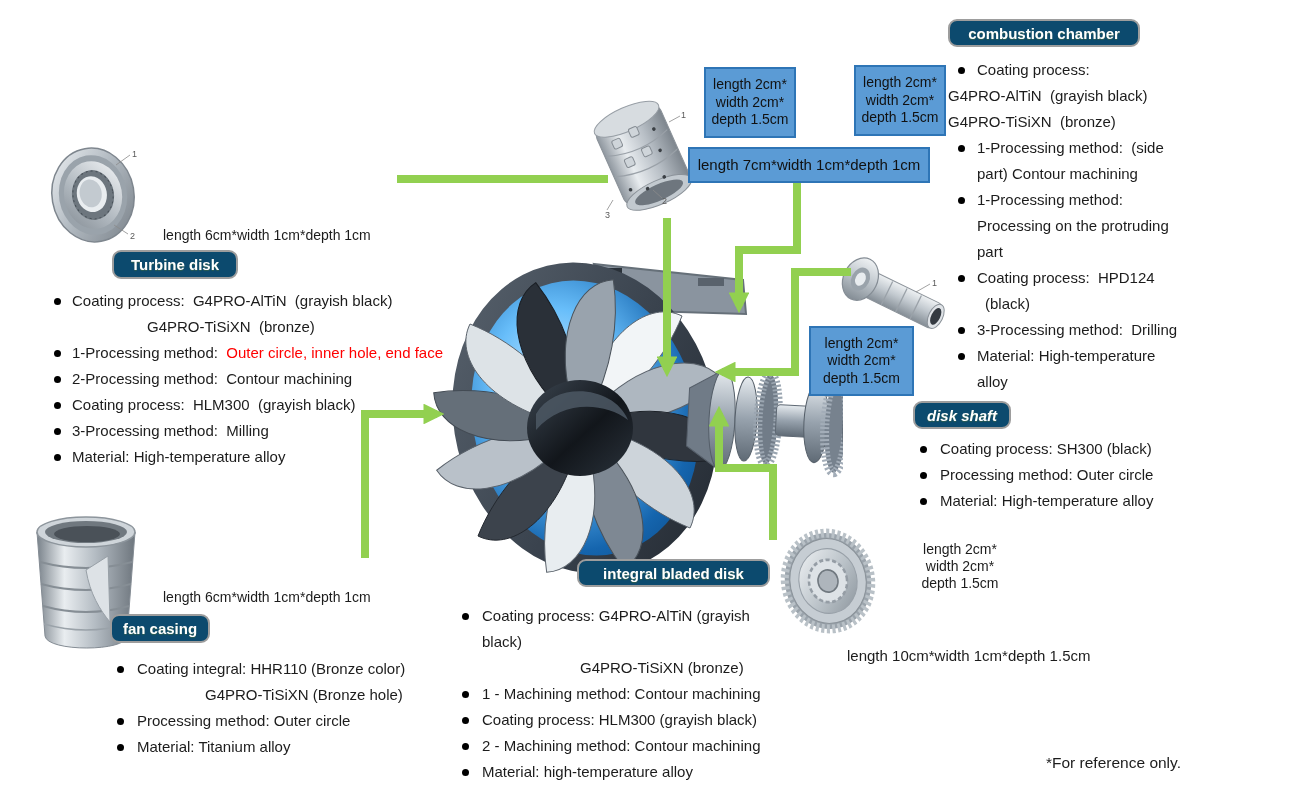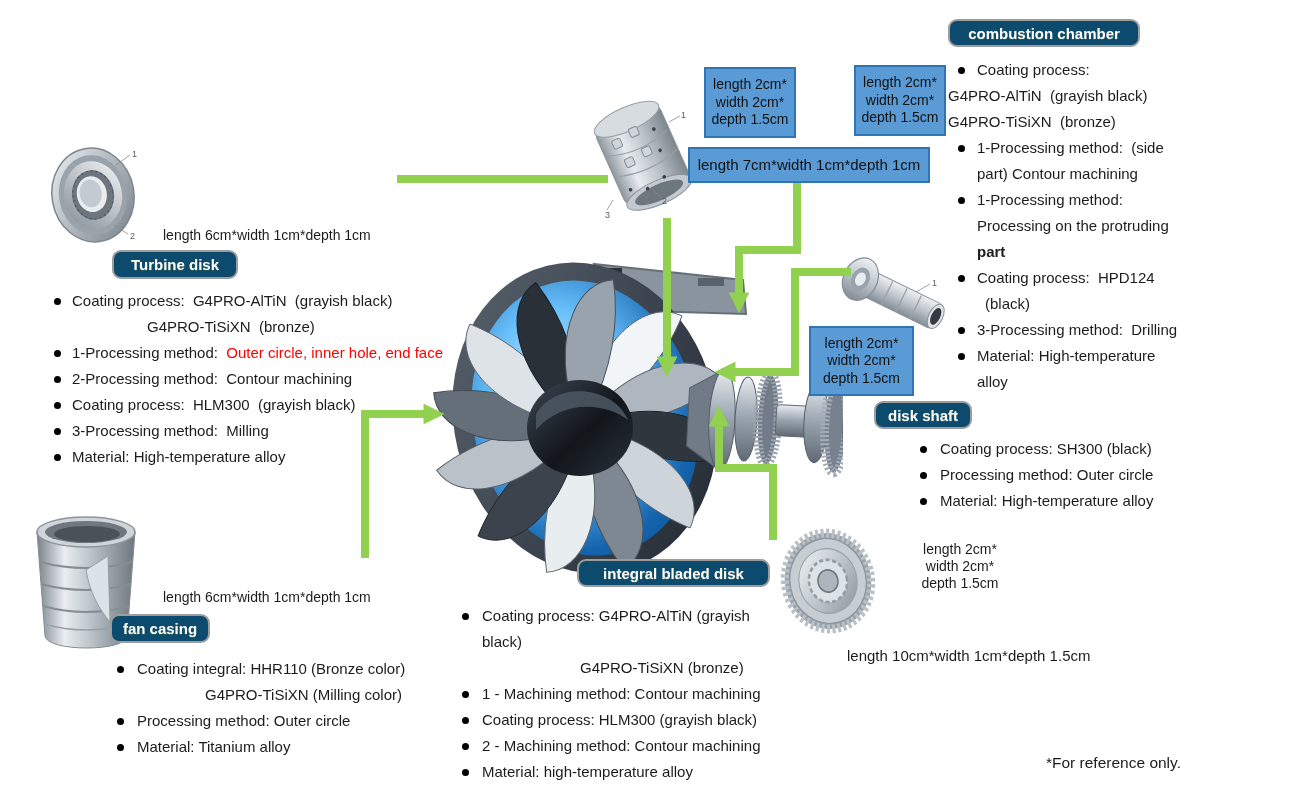--- a/index.html
+++ b/index.html
@@ -243,21 +243,21 @@
     <path d="M397,179 H608" stroke="#92D050" stroke-width="8" fill="none"></path>
     <path d="M667,218 V370" stroke="#92D050" stroke-width="8" fill="none" marker-end="url(#ah)"></path>
     <path d="M797,183 V250 H739 V306" stroke="#92D050" stroke-width="8" fill="none" marker-end="url(#ah)"></path>
     <path d="M851,272 H795 V372 H722" stroke="#92D050" stroke-width="8" fill="none" marker-end="url(#ah)"></path>
     <path d="M773,540 V468 H719 V413" stroke="#92D050" stroke-width="8" fill="none" marker-end="url(#ah)"></path>
     <path d="M365,558 V414 H437" stroke="#92D050" stroke-width="8" fill="none" marker-end="url(#ah)"></path>
   </svg>
 
   <div class="glabel" style="left:112px;top:250px;width:126px;height:29px;">Turbine disk</div>
   <div class="glabel" style="left:948px;top:19px;width:192px;height:28px;">combustion chamber</div>
-  <div class="glabel" style="left:874px;top:401px;width:98px;height:28px;">disk shaft</div>
+  <div class="glabel" style="left:913px;top:401px;width:98px;height:28px;font-style:italic;">disk shaft</div>
   <div class="glabel" style="left:577px;top:559px;width:193px;height:28px;">integral bladed disk</div>
   <div class="glabel" style="left:110px;top:614px;width:100px;height:29px;">fan casing</div>
 
   <div class="bluebox" style="left:704px;top:67px;width:92px;height:71px;">length 2cm*
 width 2cm*
 depth 1.5cm</div>
   <div class="bluebox" style="left:854px;top:65px;width:92px;height:71px;">length 2cm*
 width 2cm*
 depth 1.5cm</div>
   <div class="bluebox" style="left:688px;top:147px;width:242px;height:36px;font-size:15px;">length 7cm*width 1cm*depth 1cm</div>
@@ -321,21 +321,21 @@
     <div class="line" style="padding-left:29px;">
       <span>part) Contour machining</span>
     </div>
     <div class="line" style="padding-left:29px;">
       <span class="dot" style="left:10px;"></span>
       <span>1-Processing method:</span>
     </div>
     <div class="line" style="padding-left:29px;">
       <span>Processing on the protruding</span>
     </div>
-    <div class="line" style="padding-left:29px;font-weight:bold;">
+    <div class="line" style="padding-left:29px;">
       <span>part</span>
     </div>
     <div class="line" style="padding-left:29px;">
       <span class="dot" style="left:10px;"></span>
       <span>Coating process:&nbsp; HPD124</span>
     </div>
     <div class="line" style="padding-left:37px;">
       <span>(black)</span>
     </div>
     <div class="line" style="padding-left:29px;">
@@ -394,21 +394,21 @@
       <span>Material: high-temperature alloy</span>
     </div>
   </div>
 
   <div class="list" style="left:115px;top:656px;">
     <div class="line" style="padding-left:22px;">
       <span class="dot" style="left:2px;"></span>
       <span>Coating integral: HHR110 (Bronze color)</span>
     </div>
     <div class="line" style="padding-left:90px;">
-      <span>G4PRO-TiSiXN (Milling color)</span>
+      <span>G4PRO-TiSiXN (Bronze hole)</span>
     </div>
     <div class="line" style="padding-left:22px;">
       <span class="dot" style="left:2px;"></span>
       <span>Processing method: Outer circle</span>
     </div>
     <div class="line" style="padding-left:22px;">
       <span class="dot" style="left:2px;"></span>
       <span>Material: Titanium alloy</span>
     </div>
   </div>

